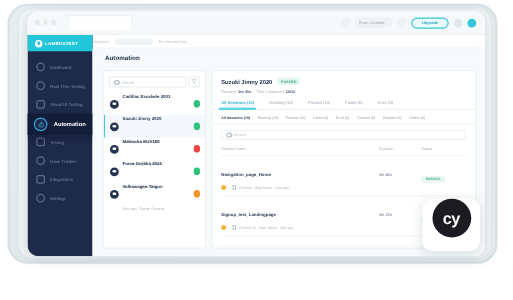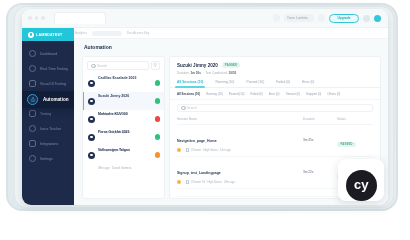--- a/index.html
+++ b/index.html
@@ -238,21 +238,21 @@
   .pill {
     display: inline-block; font-size: 2.7px; font-weight: bold; letter-spacing: .2px;
     color: #3aa981; background: #e4f6ef; border-radius: 1.5px; padding: 1.2px 3.5px;
   }
 
   
   .cy {
     position: absolute; right: 4px; bottom: 4px;
     width: 46px; height: 42px; background: #ffffff;
     border-radius: 8px; box-shadow: 0 2px 9px rgba(40,60,80,.16);
-    display: flex; align-items: flex-end; justify-content: center; font-family: Liberation Mono, monospace;
+    display: flex; align-items: flex-start; justify-content: center;
   }
   .cy-circle {
     width: 31px; height: 31px; border-radius: 50%; background: #1b1b21;
     display: flex; align-items: center; justify-content: center;
   }
   .cy-text { color: #ffffff; font-size: 13px; font-weight: bold; letter-spacing: -.5px; }
 </style>
 </head>
 <body>
 

